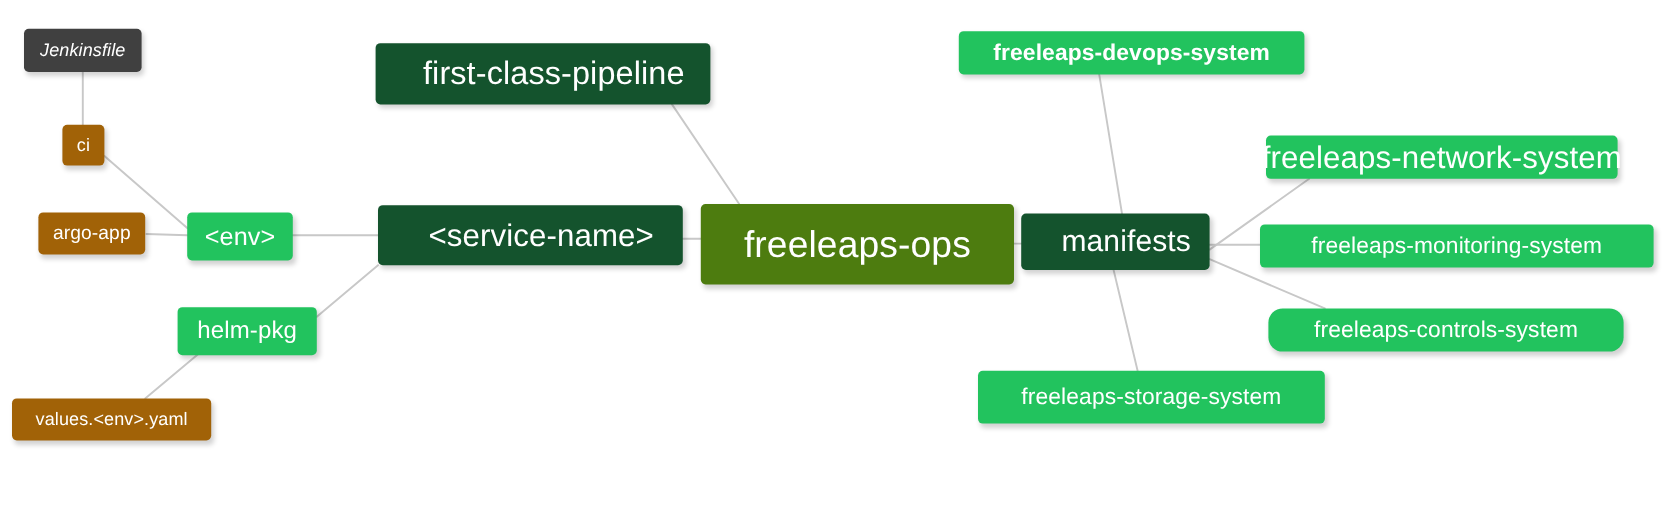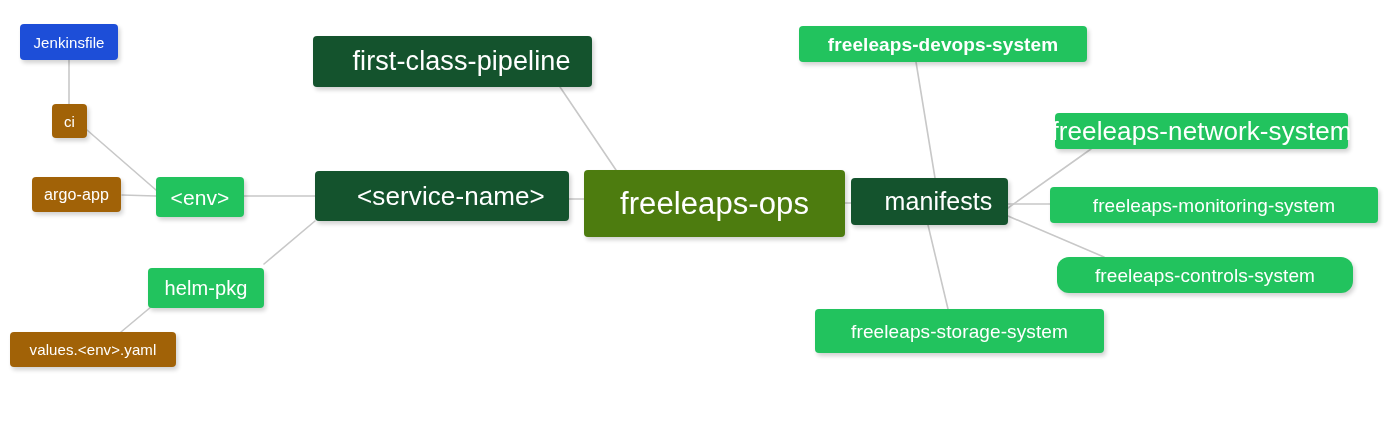--- a/index.html
+++ b/index.html
@@ -37,21 +37,21 @@
     white-space: nowrap;
     line-height: 1;
     text-align: center;
     box-shadow: 2px 3px 4px rgba(0,0,0,0.18);
     padding: 0 10px;
     letter-spacing: 0.1px;
   }
   .n-root   { background: #4d7c0f; }
   .n-blue   { background: #14532d; padding-left: 28px; }
   .n-green  { background: #22c35e; }
-  .n-orange { background: #1d4ed8; }
+  .n-orange { background: #404040; font-style: italic; }
   .n-red    { background: #a16207; }
 </style>
 </head>
 <body>
 
 <div id="canvas">
   <svg id="edges" viewBox="0 0 1390 421" width="1390" height="421" aria-hidden="true">
       <line x1="69" y1="60" x2="69" y2="104" stroke="#c8c8c8" stroke-width="1.6" stroke-linecap="round"></line>
       <line x1="87" y1="130" x2="156" y2="190" stroke="#c8c8c8" stroke-width="1.6" stroke-linecap="round"></line>
       <line x1="122" y1="195" x2="156" y2="196" stroke="#c8c8c8" stroke-width="1.6" stroke-linecap="round"></line>
@@ -65,21 +65,21 @@
       <line x1="1008" y1="208" x2="1091" y2="149" stroke="#c8c8c8" stroke-width="1.6" stroke-linecap="round"></line>
       <line x1="1008" y1="204" x2="1050" y2="204" stroke="#c8c8c8" stroke-width="1.6" stroke-linecap="round"></line>
       <line x1="1008" y1="216" x2="1104" y2="257" stroke="#c8c8c8" stroke-width="1.6" stroke-linecap="round"></line>
       <line x1="928" y1="225" x2="948" y2="309" stroke="#c8c8c8" stroke-width="1.6" stroke-linecap="round"></line>
     </svg>
   <div id="nodes">
       <div class="node n-orange" style="left: 20px; top: 24px; width: 98px; height: 36px; font-size: 15px;">Jenkinsfile</div>
       <div class="node n-red" style="left: 52px; top: 104px; width: 35px; height: 34px; font-size: 15px;">ci</div>
       <div class="node n-red" style="left: 32px; top: 177px; width: 89px; height: 35px; font-size: 16px;">argo-app</div>
       <div class="node n-green" style="left: 156px; top: 177px; width: 88px; height: 40px; font-size: 21px;">&lt;env&gt;</div>
-      <div class="node n-green" style="left: 148px; top: 256px; width: 116px; height: 40px; font-size: 20px; margin-top: 12px;">helm-pkg</div>
+      <div class="node n-green" style="left: 148px; top: 256px; width: 116px; height: 40px; font-size: 20px;">helm-pkg</div>
       <div class="node n-red" style="left: 10px; top: 332px; width: 166px; height: 35px; font-size: 15px;">values.&lt;env&gt;.yaml</div>
       <div class="node n-blue" style="left: 313px; top: 36px; width: 279px; height: 51px; font-size: 27px;">first-class-pipeline</div>
       <div class="node n-blue" style="left: 315px; top: 171px; width: 254px; height: 50px; font-size: 26px;">&lt;service-name&gt;</div>
       <div class="node n-root" style="left: 584px; top: 170px; width: 261px; height: 67px; font-size: 31px;">freeleaps-ops</div>
       <div class="node n-blue" style="left: 851px; top: 178px; width: 157px; height: 47px; font-size: 25px;">manifests</div>
       <div class="node n-green" style="left: 799px; top: 26px; width: 288px; height: 36px; font-size: 19px; font-weight: bold;">freeleaps-devops-system</div>
       <div class="node n-green" style="left: 1055px; top: 113px; width: 293px; height: 36px; font-size: 26px;">freeleaps-network-system</div>
       <div class="node n-green" style="left: 1050px; top: 187px; width: 328px; height: 36px; font-size: 19px;">freeleaps-monitoring-system</div>
       <div class="node n-green" style="left: 1057px; top: 257px; width: 296px; height: 36px; font-size: 19px; border-radius: 12px;">freeleaps-controls-system</div>
       <div class="node n-green" style="left: 815px; top: 309px; width: 289px; height: 44px; font-size: 19px;">freeleaps-storage-system</div>

